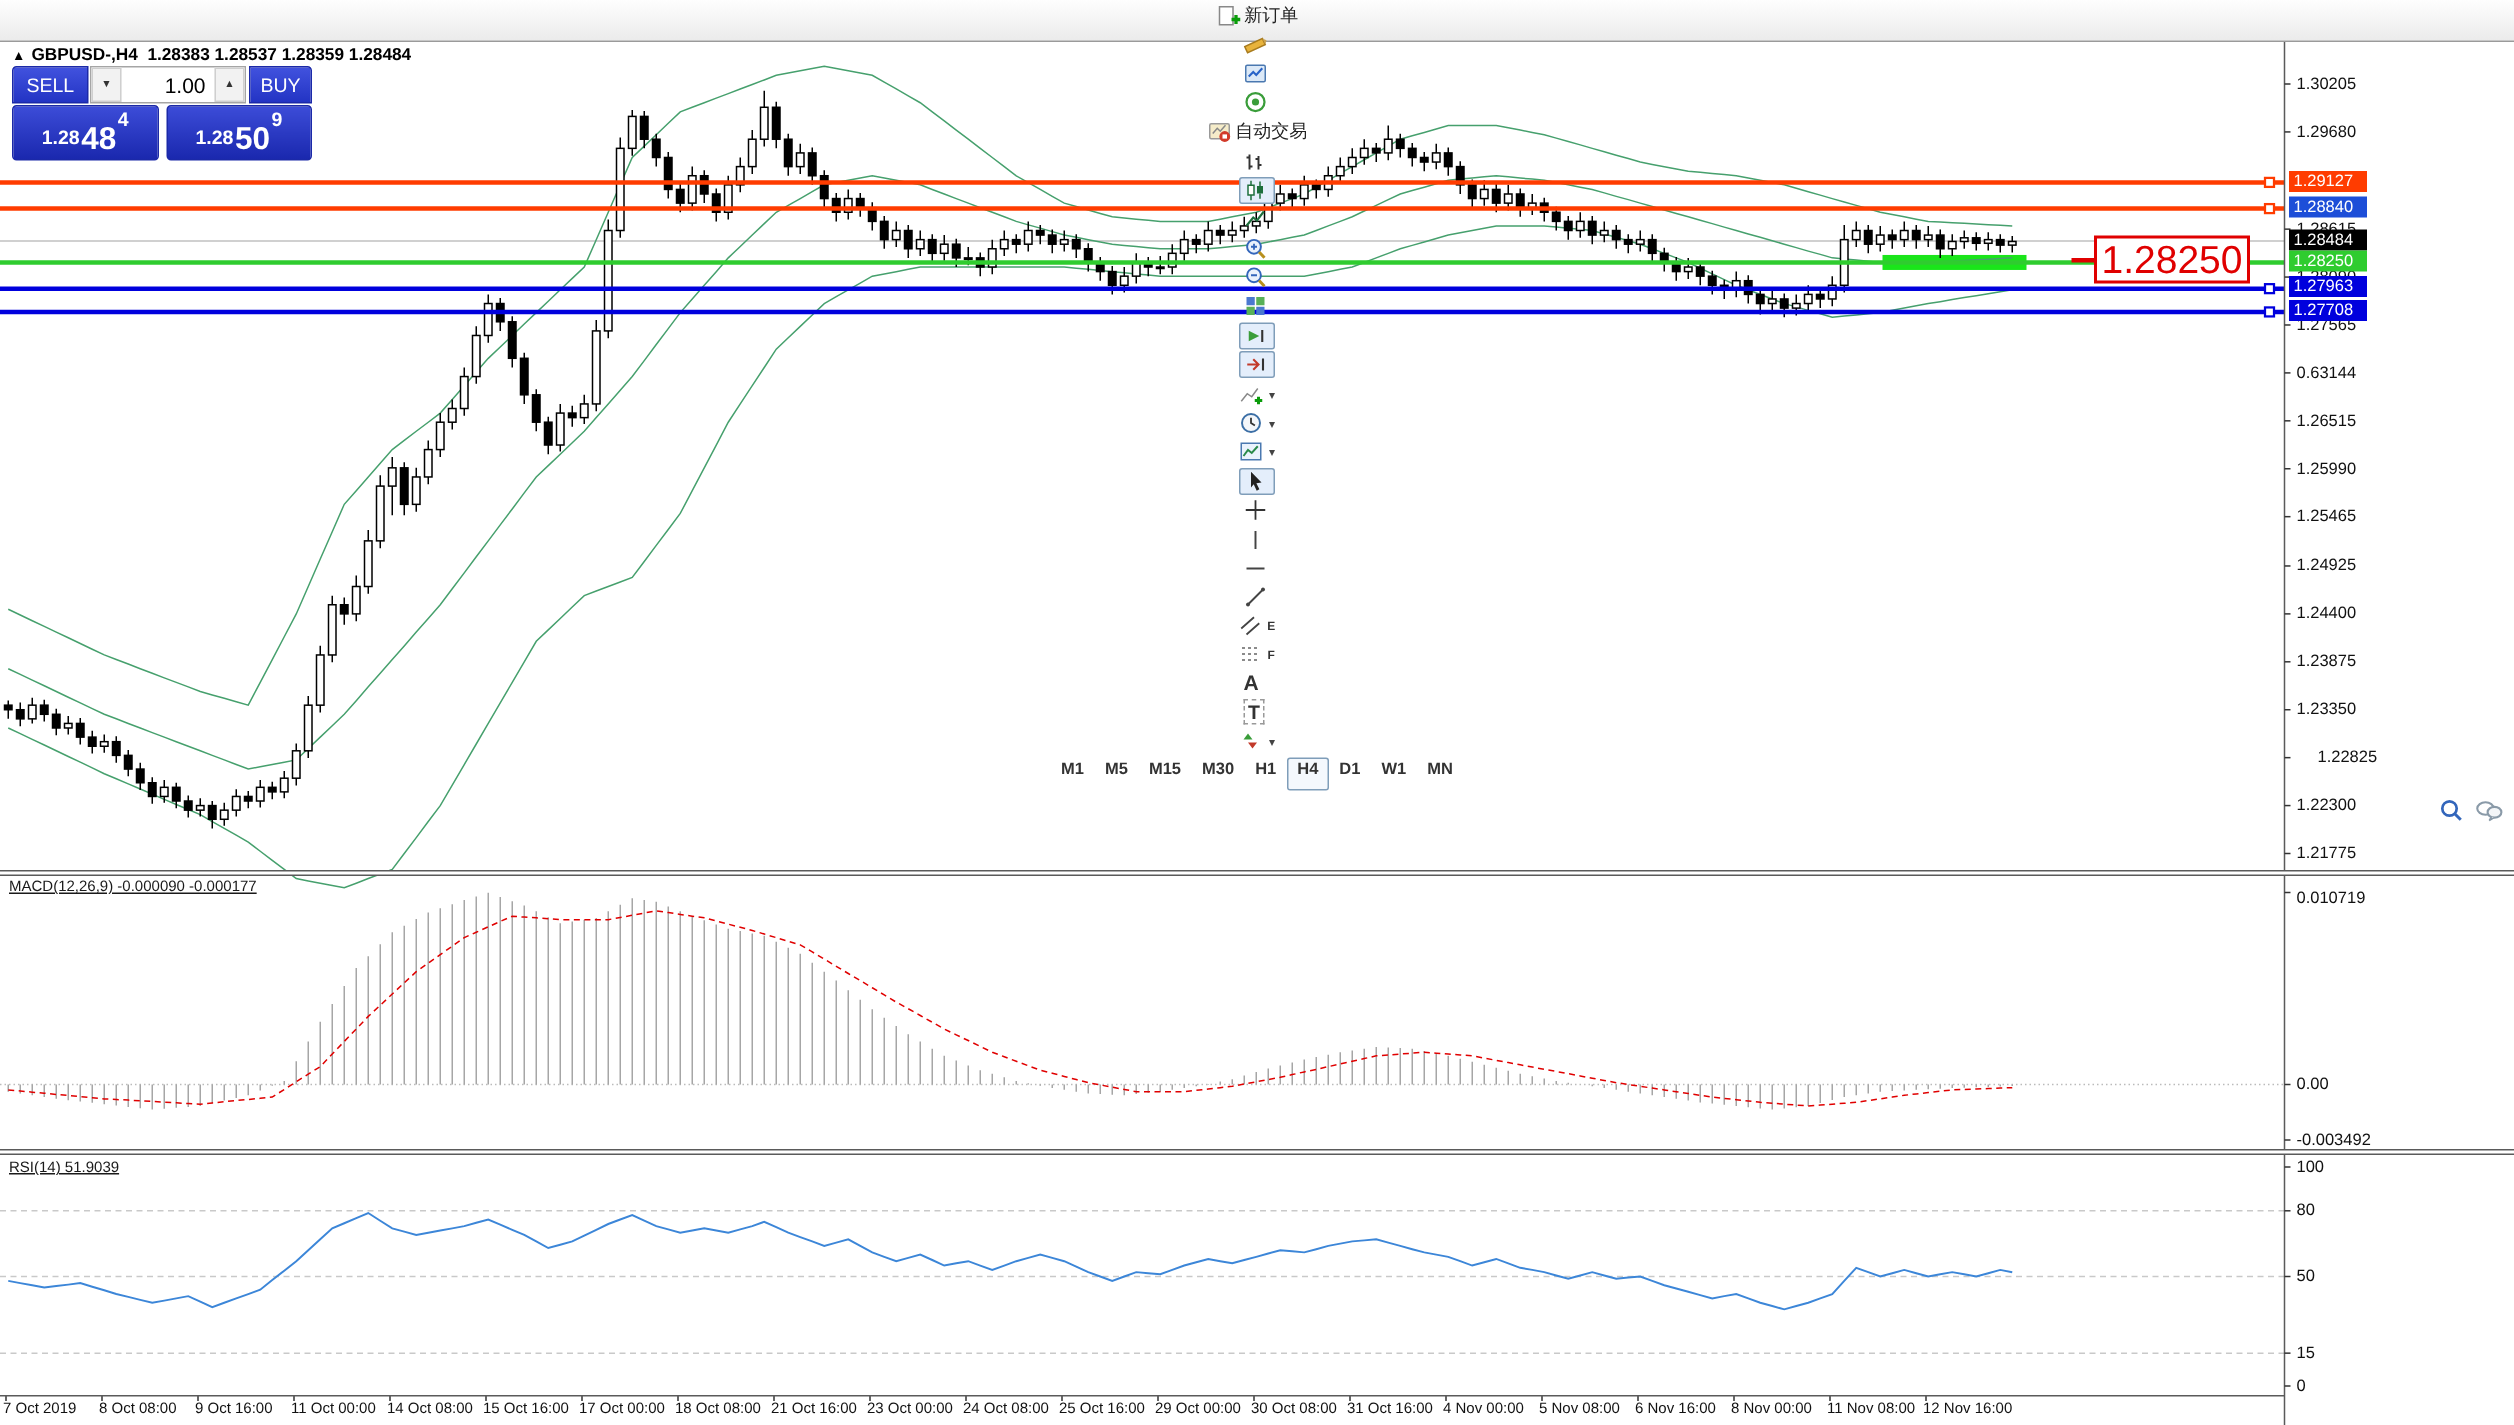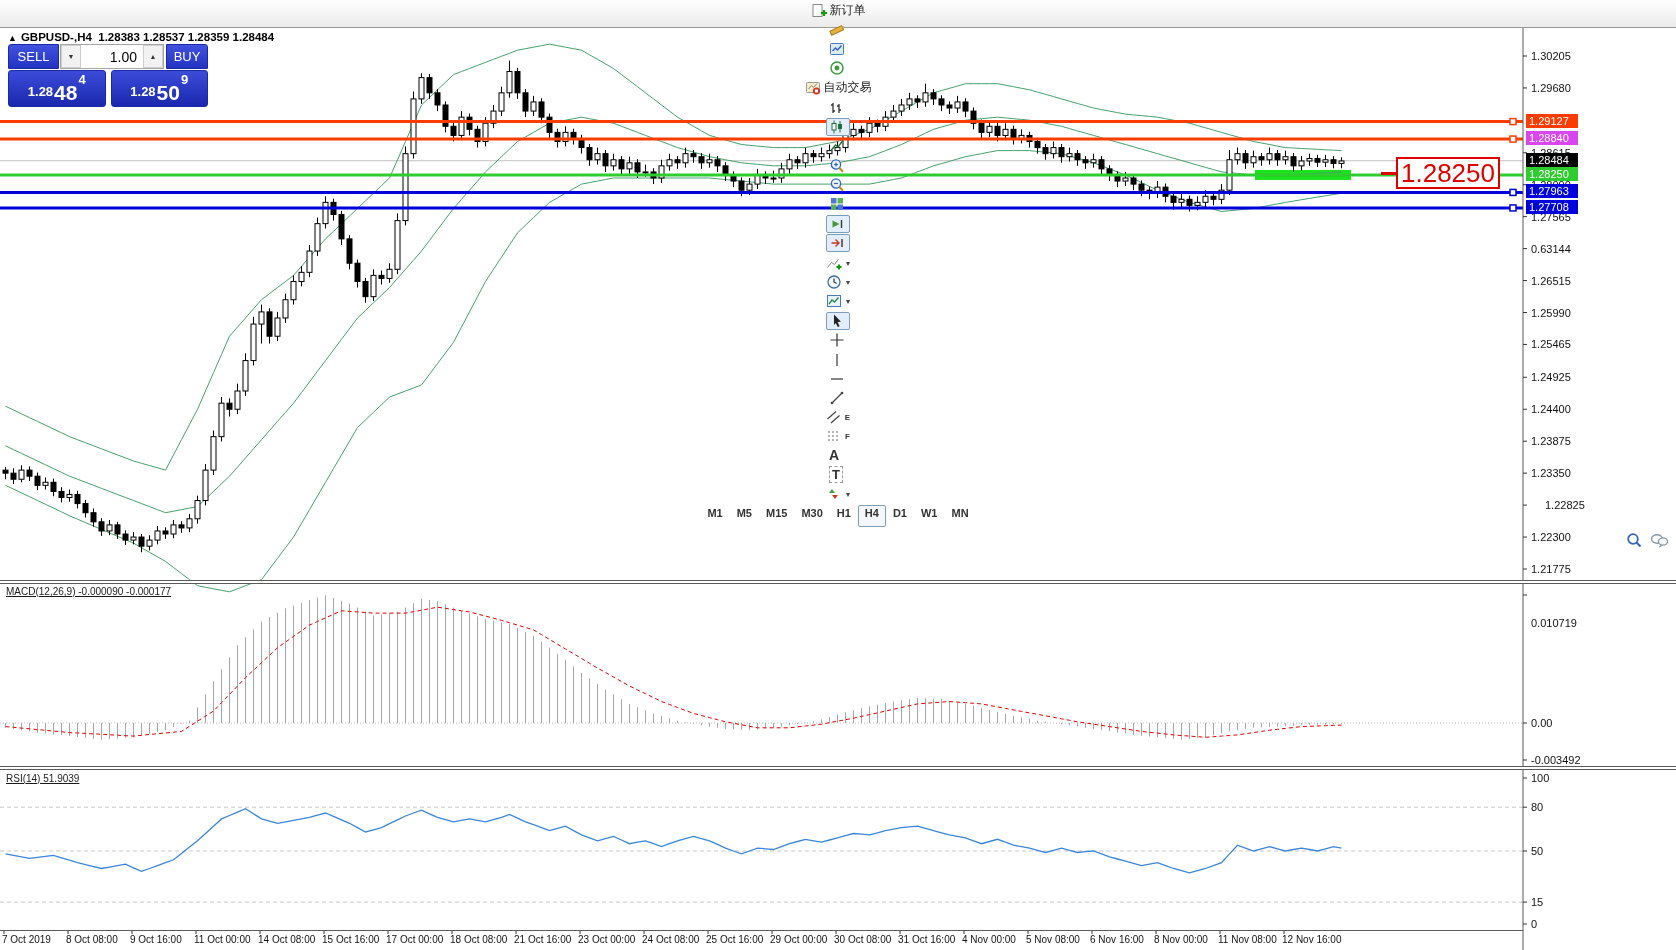--- a/index.html
+++ b/index.html
@@ -844,26 +844,26 @@
       <div class="ticklab" style="left: 1531px; top: 306.5px;">1.25990</div>
       <div class="ticklab" style="left: 1531px; top: 338.448px;">1.25465</div>
       <div class="ticklab" style="left: 1531px; top: 371.31px;">1.24925</div>
       <div class="ticklab" style="left: 1531px; top: 403.258px;">1.24400</div>
       <div class="ticklab" style="left: 1531px; top: 435.206px;">1.23875</div>
       <div class="ticklab" style="left: 1531px; top: 467.155px;">1.23350</div>
       <div class="ticklab" style="left: 1545px; top: 499.103px;">1.22825</div>
       <div class="ticklab" style="left: 1531px; top: 531.052px;">1.22300</div>
       <div class="ticklab" style="left: 1531px; top: 563px;">1.21775</div>
       <div class="chip" style="left: 1526px; top: 113.601px; background: rgb(255, 60, 0); color: rgb(255, 255, 255);">1.29127</div>
-      <div class="chip" style="left: 1526px; top: 131.066px; background: #d946ef; color: rgb(255, 255, 255);">1.28840</div>
+      <div class="chip" style="left: 1526px; top: 131.066px; background: #1d4ed8; color: rgb(255, 255, 255);">1.28840</div>
       <div class="chip" style="left: 1526px; top: 152.73px; background: rgb(0, 0, 0); color: rgb(255, 255, 255);">1.28484</div>
       <div class="chip" style="left: 1526px; top: 166.97px; background: rgb(47, 204, 47); color: rgb(255, 255, 255);">1.28250</div>
       <div class="chip" style="left: 1526px; top: 184.435px; background: rgb(0, 0, 221); color: rgb(255, 255, 255);">1.27963</div>
       <div class="chip" style="left: 1526px; top: 199.953px; background: rgb(0, 0, 221); color: rgb(255, 255, 255);">1.27708</div>
-      <div class="ticklab" style="left: 1531px; top: 617px;">0.010719</div>
+      <div class="ticklab" style="left: 1531px; top: 593px;">0.010719</div>
       <div class="ticklab" style="left: 1531px; top: 717px;">0.00</div>
       <div class="ticklab" style="left: 1531px; top: 754px;">-0.003492</div>
       <div class="ticklab" style="left: 1531px; top: 772px;">100</div>
       <div class="ticklab" style="left: 1531px; top: 801.2px;">80</div>
       <div class="ticklab" style="left: 1531px; top: 845px;">50</div>
       <div class="ticklab" style="left: 1531px; top: 896.1px;">15</div>
       <div class="ticklab" style="left: 1531px; top: 918px;">0</div>
       <div class="datelab" style="left: 2px; top: 934px;">7 Oct 2019</div>
       <div class="datelab" style="left: 66px; top: 934px;">8 Oct 08:00</div>
       <div class="datelab" style="left: 130px; top: 934px;">9 Oct 16:00</div>

